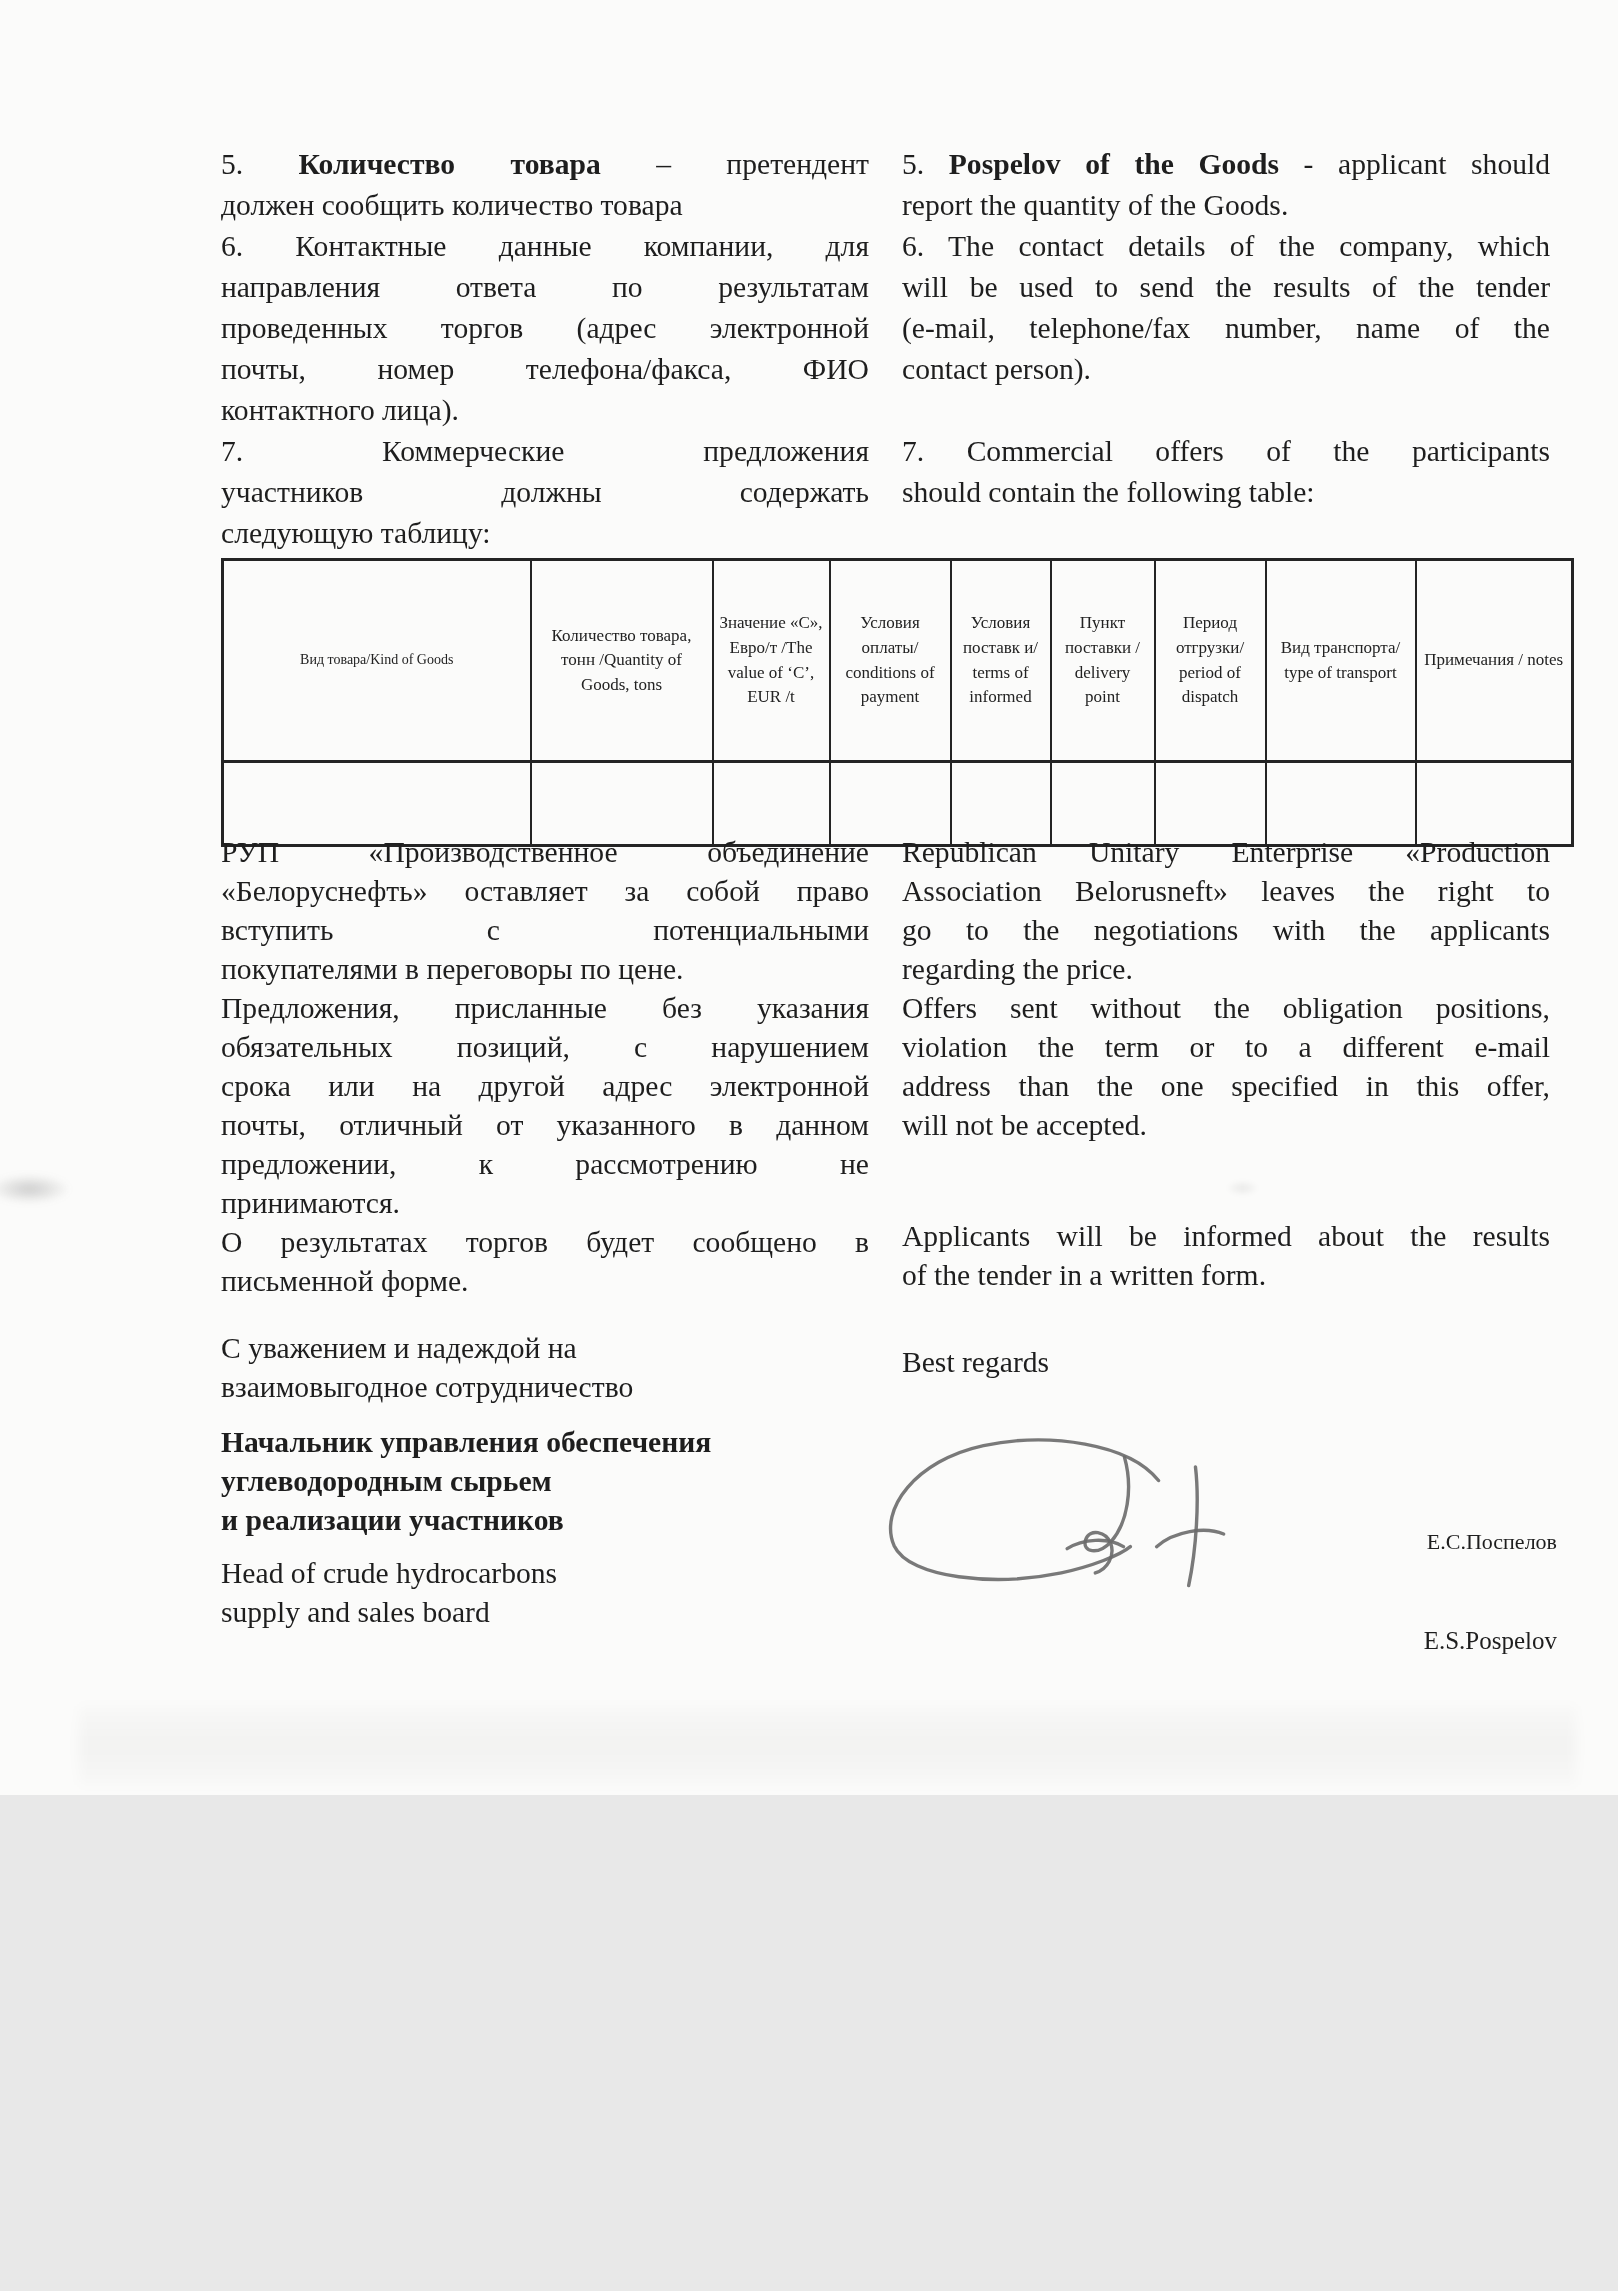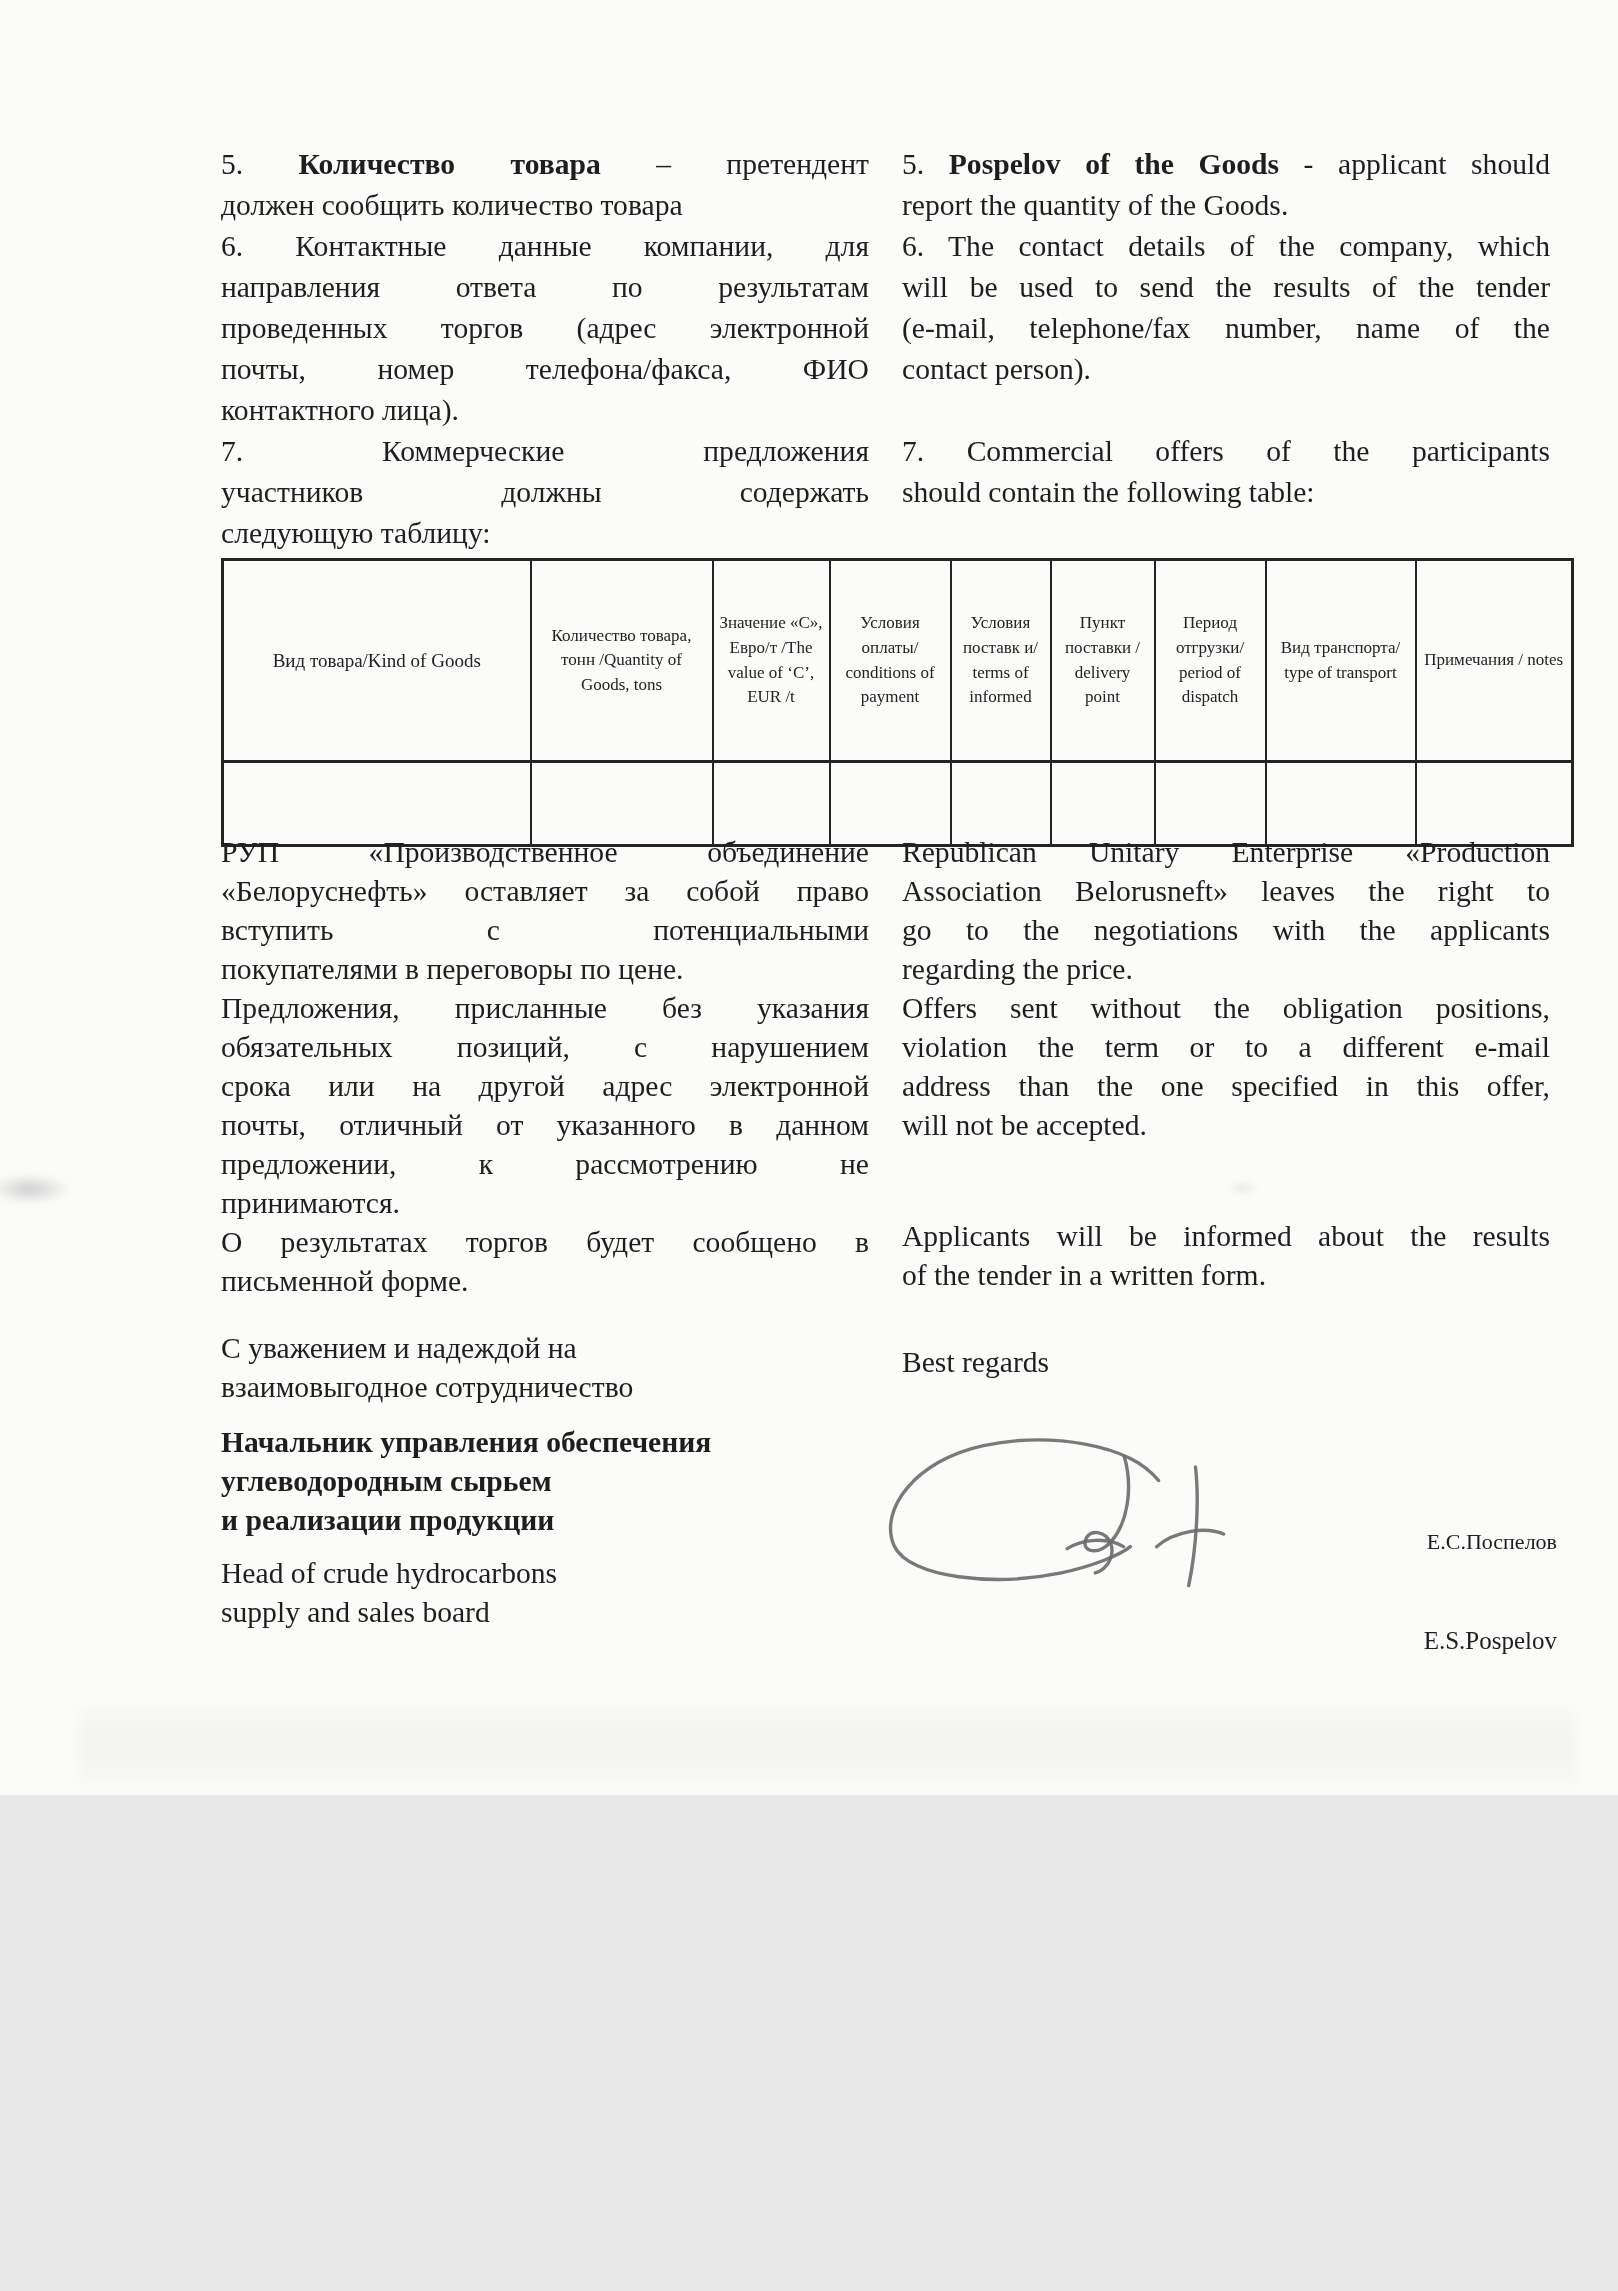--- a/index.html
+++ b/index.html
@@ -32,21 +32,21 @@
     border-collapse:collapse;table-layout:fixed;
     border:3px solid #242424;
   }
   table.offer td{
     border:2px solid #242424;
     text-align:center;vertical-align:middle;
     font-size:17px;line-height:1.45;padding:2px 5.9px;
     color:#222;
   }
   tr.hdr td{height:195px;border-bottom:3.9px solid #242424;}
-  tr.hdr td.c0{font-size:19px;}
+  tr.hdr td.c0{font-size:14px;}
   tr.empty td{height:77px;}
 
   .sig{position:absolute;left:873px;top:1430px;width:363px;height:175px;}
   .sig path{fill:none;stroke:#6a6a6a;stroke-width:3.5;stroke-linecap:round;opacity:.9;}
   .name-ru{position:absolute;left:1271px;top:1529px;width:286px;text-align:right;font-size:22px;}
   .name-en{position:absolute;left:1271px;top:1627px;width:286px;text-align:right;font-size:25px;}
 
   .footer{position:absolute;left:221px;top:2080px;font-size:22.7px;}
   .pagenum{position:absolute;left:1478px;top:2218px;width:79px;text-align:center;font-size:30.5px;}
 
@@ -150,21 +150,21 @@
         <div class="ln j">О результатах торгов будет сообщено в</div>
         <div class="ln">письменной форме.</div>
       </div>
     <div class="para p-regards">
         <div class="ln">С уважением и надеждой на</div>
         <div class="ln">взаимовыгодное сотрудничество</div>
       </div>
     <div class="para p-position-ru">
         <div class="ln">Начальник управления обеспечения</div>
         <div class="ln">углеводородным сырьем</div>
-        <div class="ln">и реализации продукции</div>
+        <div class="ln">и реализации участников</div>
       </div>
     <div class="para p-position-en">
         <div class="ln">Head of crude hydrocarbons</div>
         <div class="ln">supply and sales board</div>
       </div>
   </div>
   <div class="col midlines mid-right">
     <div class="para">
         <div class="ln j">Republican Unitary Enterprise «Production</div>
         <div class="ln j">Association Belorusneft» leaves the right to</div>

